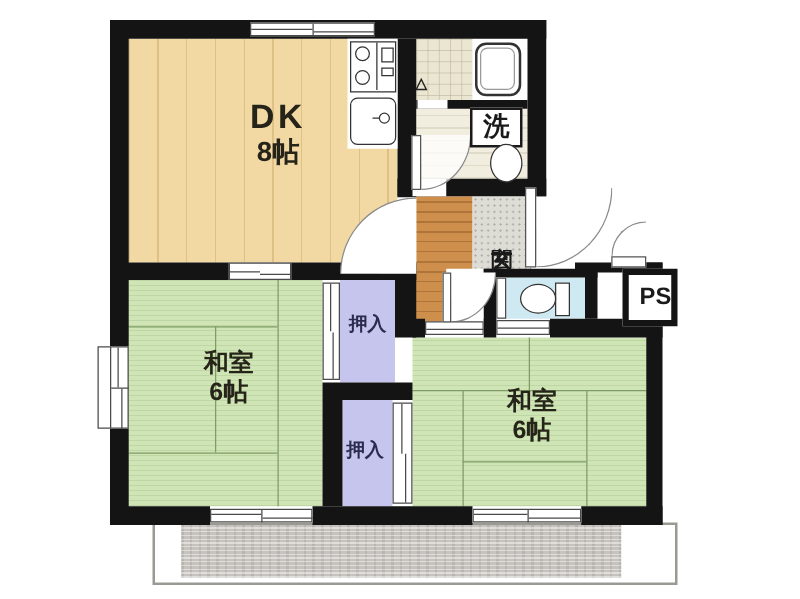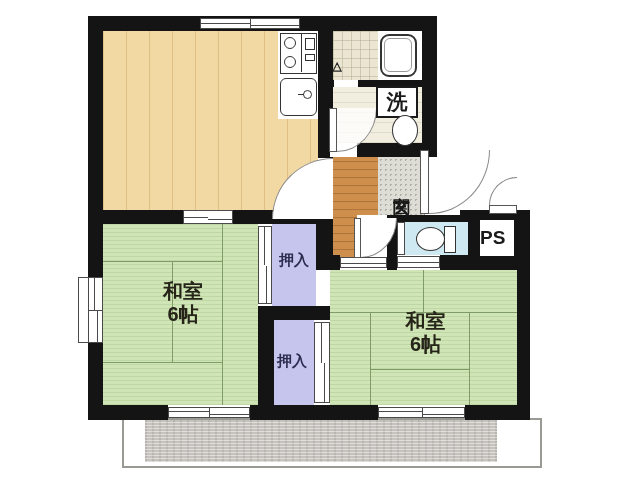--- a/index.html
+++ b/index.html
@@ -159,24 +159,28 @@
   <div class="icon" style="left:380px;top:34px;width:37px;height:43px;border-width:2px;border-radius:9px;">
     <div style="position:absolute;left:2px;top:2px;width:28px;height:34px;border:1px solid #999;border-radius:6px;box-sizing:border-box;"></div>
   </div>
   <div class="label" style="left:329px;top:60px;width:16px;height:15px;font-size:12px;color:#222;z-index:6;">△</div>
   <div class="icon" style="left:376px;top:86px;width:42px;height:32px;border-width:2px;border-color:#1a1a1a;text-align:center;">
     <span style="font-size:21px;font-weight:bold;color:#1a1a1a;line-height:28px;">洗</span>
   </div>
   <div class="icon" style="left:392px;top:115px;width:26px;height:31px;border-radius:50%;"></div>
   <div class="icon" style="left:444px;top:226px;width:12px;height:27px;"></div>
   <div class="icon" style="left:416px;top:227px;width:29px;height:24px;border-radius:50%;"></div>
-  <div class="abs" style="left:475px;top:215px;width:44px;height:46px;background:#fff;border:5px solid #141414;box-sizing:border-box;z-index:6;text-align:left;">
+  <div class="abs" style="left:498px;top:215px;width:44px;height:46px;background:#fff;border:5px solid #141414;box-sizing:border-box;z-index:6;text-align:right;">
     <span style="font-size:19px;font-weight:bold;color:#1a1a1a;line-height:36px;">PS</span>
   </div>
 
+  <div class="label" style="left:175px;top:78px;width:95px;">
+    <div style="font-size:27px;letter-spacing:3px;">DK</div>
+    <div style="font-size:22px;">8帖</div>
+  </div>
   <div class="label" style="left:138px;top:280px;width:90px;">
     <div style="font-size:20px;">和室</div>
     <div style="font-size:20px;">6帖</div>
   </div>
   <div class="label" style="left:378px;top:310px;width:95px;">
     <div style="font-size:20px;">和室</div>
     <div style="font-size:20px;">6帖</div>
   </div>
   <div class="label" style="left:270px;top:251px;width:48px;font-size:15px;color:#2b2b4e;">押入</div>
   <div class="label" style="left:268px;top:352px;width:48px;font-size:15px;color:#2b2b4e;">押入</div>

